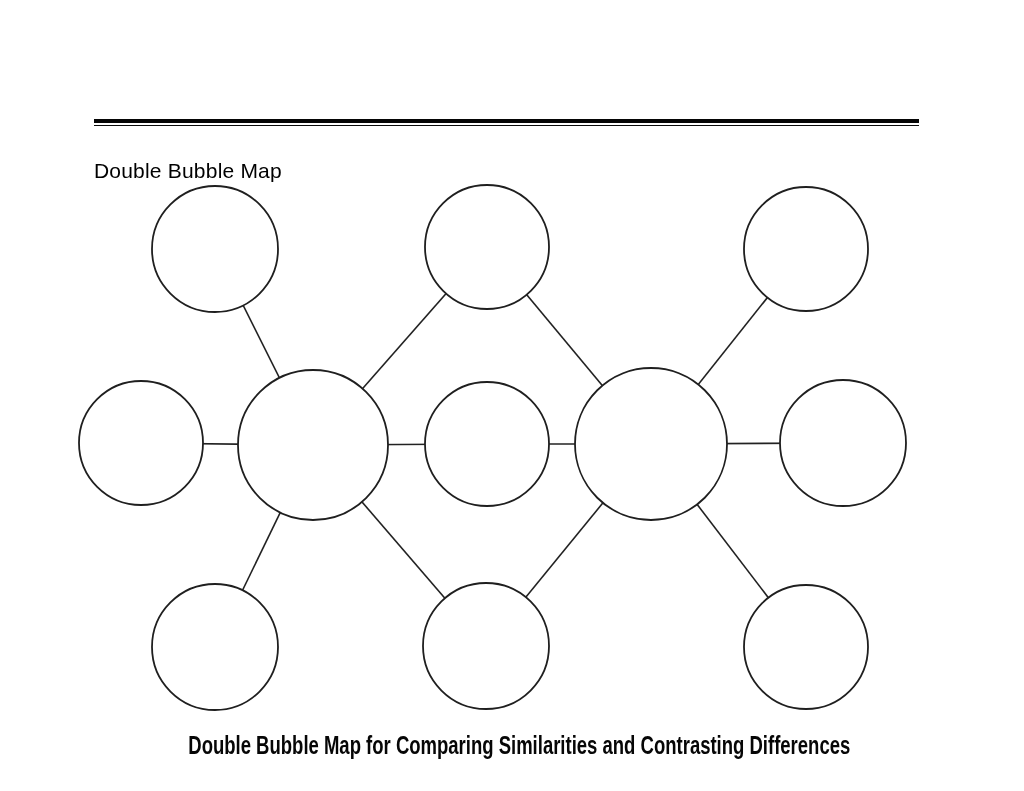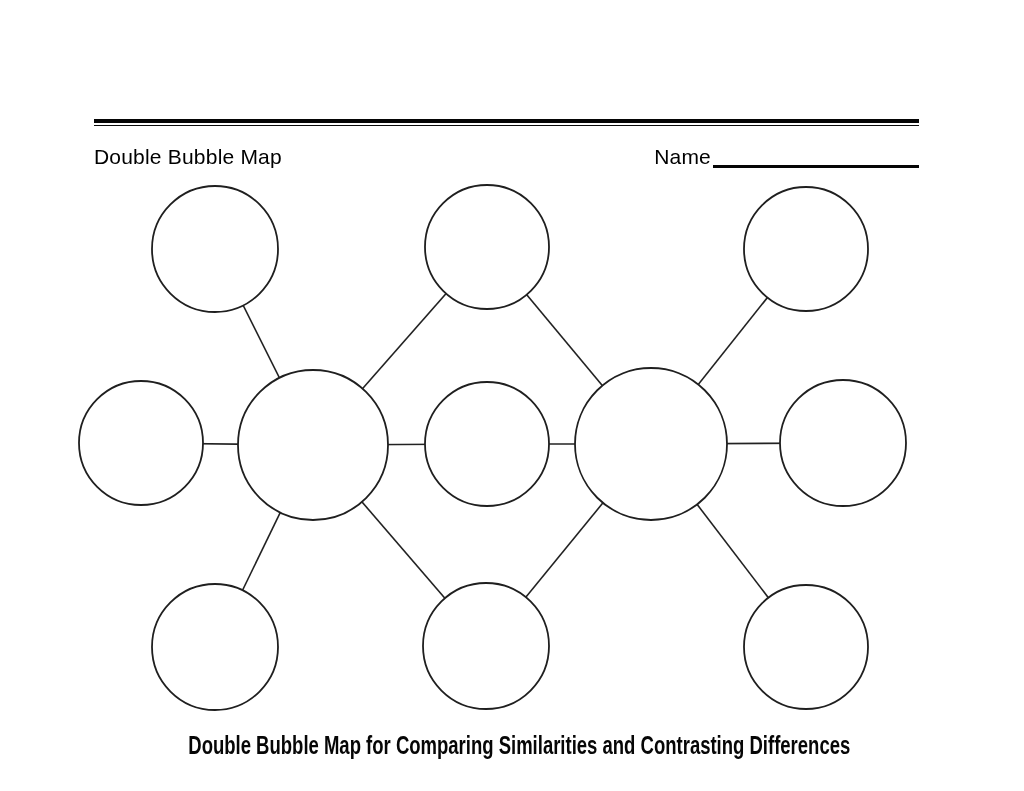--- a/index.html
+++ b/index.html
@@ -26,21 +26,21 @@
     left: 94px;
     width: 825px;
     top: 119px;
   }
   .double-rule {
     height: 1.5px;
     border-top: 4.5px solid #050505;
     border-bottom: 1.7px solid #0a0a0a;
   }
   .header-row {
-    margin-top: 19px;
+    margin-top: 33px;
     display: flex;
     justify-content: space-between;
     align-items: baseline;
     font-size: 21px;
     line-height: 1.15;
     letter-spacing: 0.2px;
   }
   .name-group { white-space: nowrap; }
   .name-line {
     display: inline-block;
@@ -105,23 +105,20 @@
       <circle cx="843" cy="443" r="63" fill="#ffffff" stroke="#1f1f1f" stroke-width="1.8"></circle>
       <circle cx="215" cy="647" r="63" fill="#ffffff" stroke="#1f1f1f" stroke-width="1.8"></circle>
       <circle cx="486" cy="646" r="63" fill="#ffffff" stroke="#1f1f1f" stroke-width="1.8"></circle>
       <circle cx="806" cy="647" r="62" fill="#ffffff" stroke="#1f1f1f" stroke-width="1.8"></circle>
     </svg>
 
   <div class="header">
     <div class="double-rule"></div>
     <div class="header-row">
       <span class="title">Double Bubble Map</span>
-      <span class="name-group">
-        <span>Name</span><span class="name-line"></span>
-      </span>
     </div>
   </div>
 
   <div class="caption-wrap">
     <span class="caption">Double Bubble Map for Comparing Similarities and Contrasting Differences</span>
   </div>
 
 </div>
 
 </body></html>

